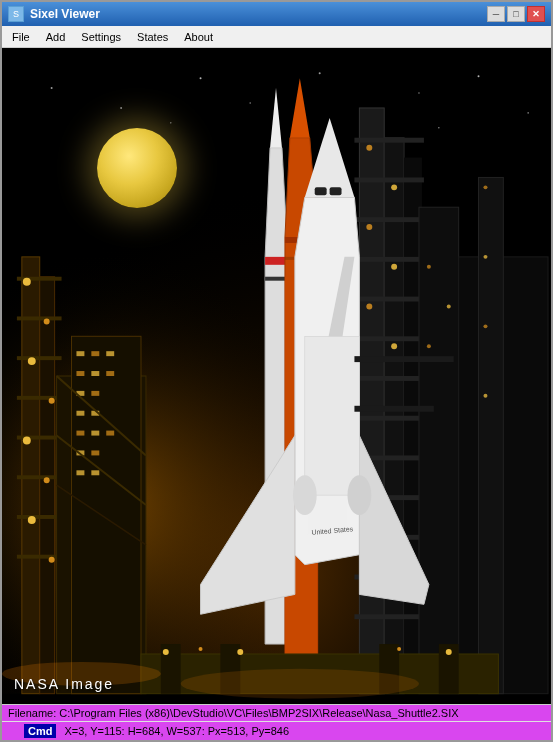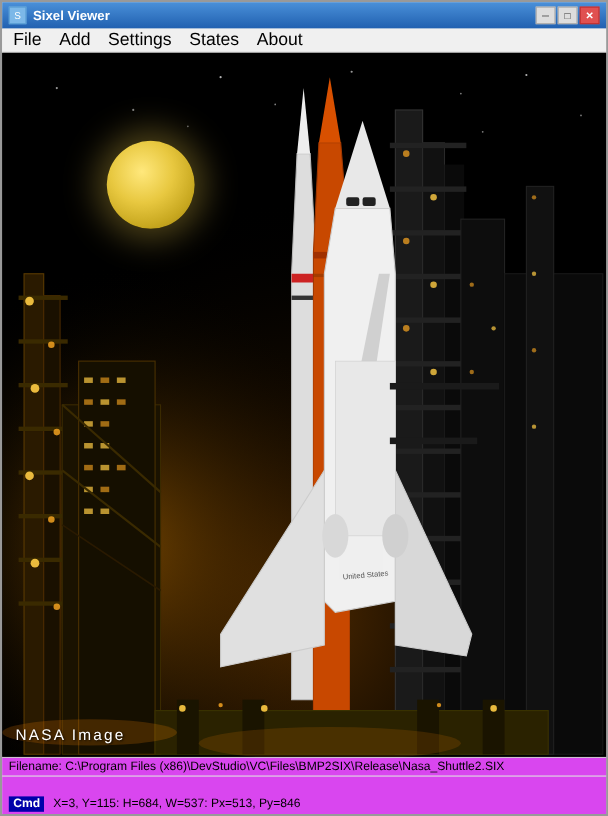--- a/index.html
+++ b/index.html
@@ -92,21 +92,21 @@
       flex-shrink: 0;
       padding: 0 2px;
     }
 
     .menu-item {
       padding: 2px 8px;
       cursor: pointer;
       height: 100%;
       display: flex;
       align-items: center;
-      font-size: 16px;
+      font-size: 11px;
       color: #000;
     }
 
     
     .image-area {
       flex: 1;
       position: relative;
       overflow: hidden;
       background: #000;
     }
@@ -162,23 +162,22 @@
     .status-filename {
       padding: 2px 6px;
       font-size: 11px;
       color: #000;
       border-bottom: 1px solid #e0e0e0;
     }
 
     .status-coords {
       display: flex;
       align-items: center;
-      padding: 2px 6px;
+      padding: 2px 22px;
       gap: 8px;
-      margin-top: 16px;
     }
 
     .cmd-badge {
       background: #0000aa;
       color: white;
       font-size: 11px;
       padding: 1px 4px;
       font-weight: bold;
     }
 

